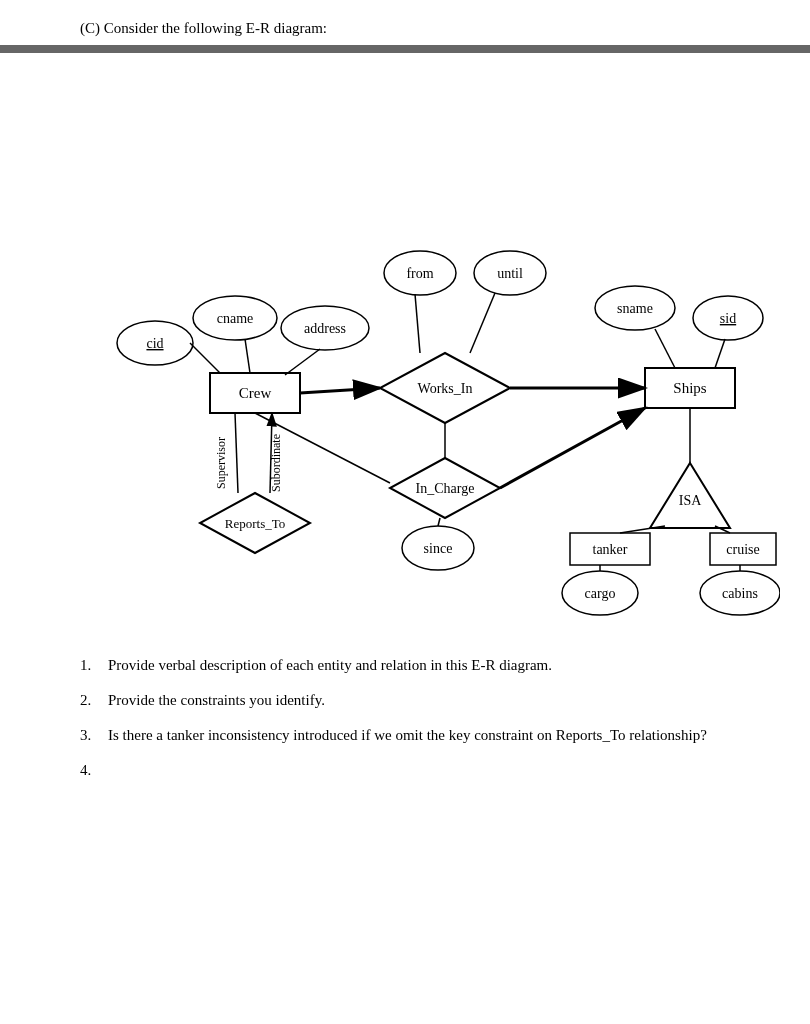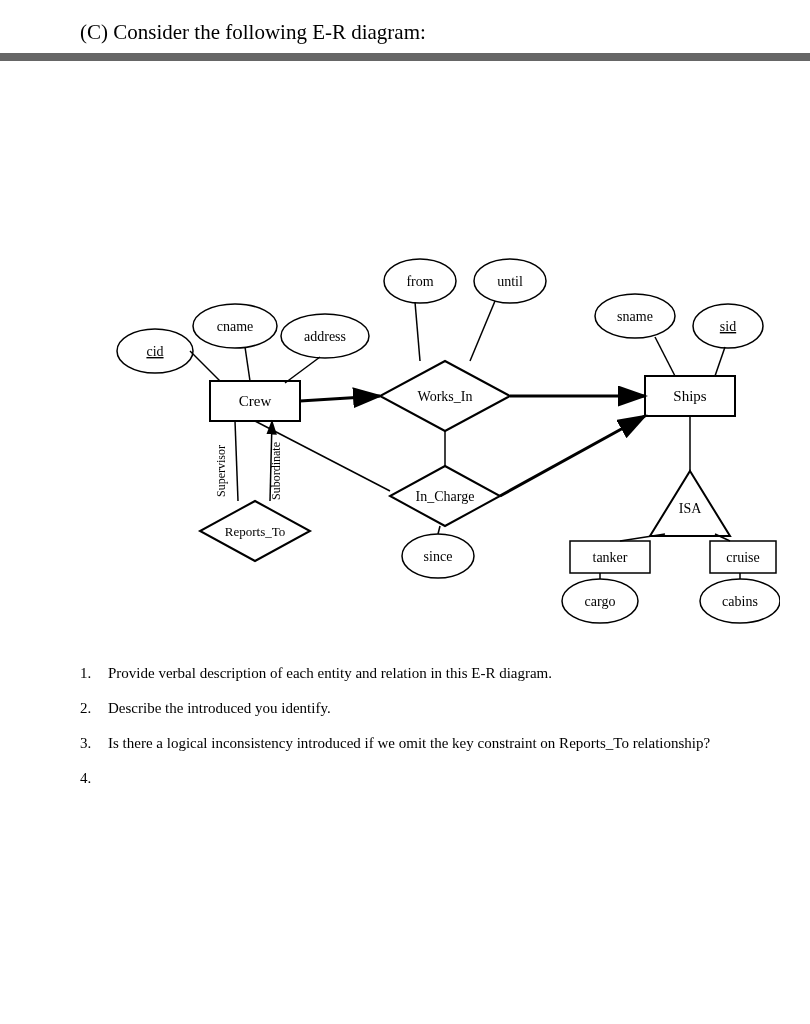--- a/index.html
+++ b/index.html
@@ -7,21 +7,21 @@
       font-family: "Times New Roman", Times, serif;
       background: #fff;
       color: #000;
       width: 810px;
       min-height: 1024px;
     }
     .page {
       padding: 20px 60px 40px 80px;
     }
     .header-text {
-      font-size: 21px;
+      font-size: 15px;
       margin-bottom: 4px;
     }
     .divider {
       height: 8px;
       background: #666;
       margin: 8px -60px 8px -80px;
     }
     .diagram-container {
       width: 100%;
       margin: 20px 0 20px 0;
@@ -160,23 +160,23 @@
     </svg>
   </div>
 
   <div class="questions">
     <div class="question-item">
       <span class="question-num">1.</span>
       <span>Provide verbal description of each entity and relation in this E-R diagram.</span>
     </div>
     <div class="question-item">
       <span class="question-num">2.</span>
-      <span>Describe the introduced you identify.</span>
+      <span>Provide the constraints you identify.</span>
     </div>
     <div class="question-item">
       <span class="question-num">3.</span>
-      <span>Is there a logical inconsistency introduced if we omit the key constraint on Reports_To relationship?</span>
+      <span>Is there a tanker inconsistency introduced if we omit the key constraint on Reports_To relationship?</span>
     </div>
     <div class="question-item">
       <span class="question-num">4.</span>
     </div>
   </div>
 </div>
 
 </body></html>

